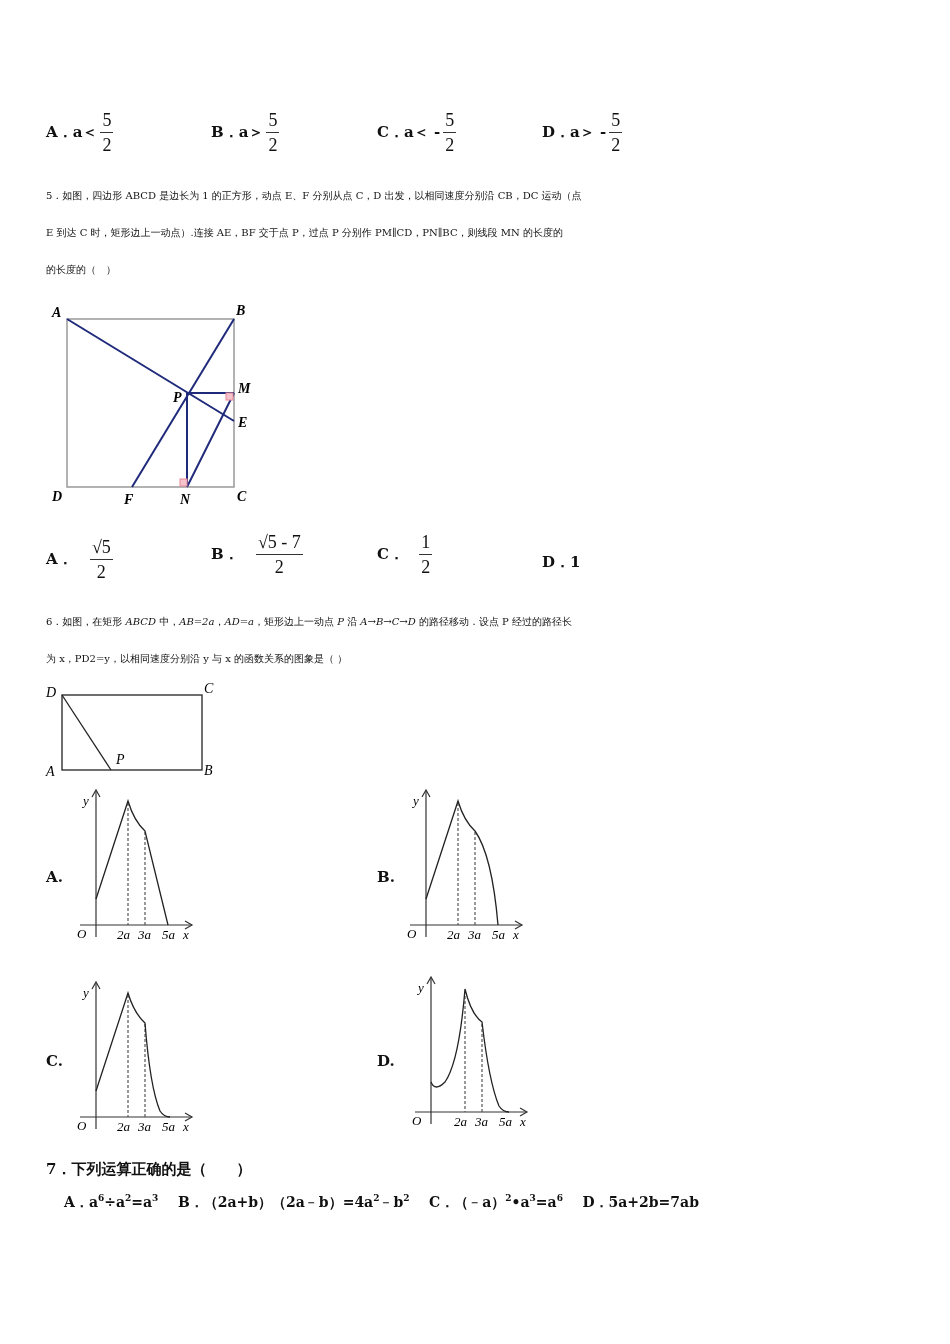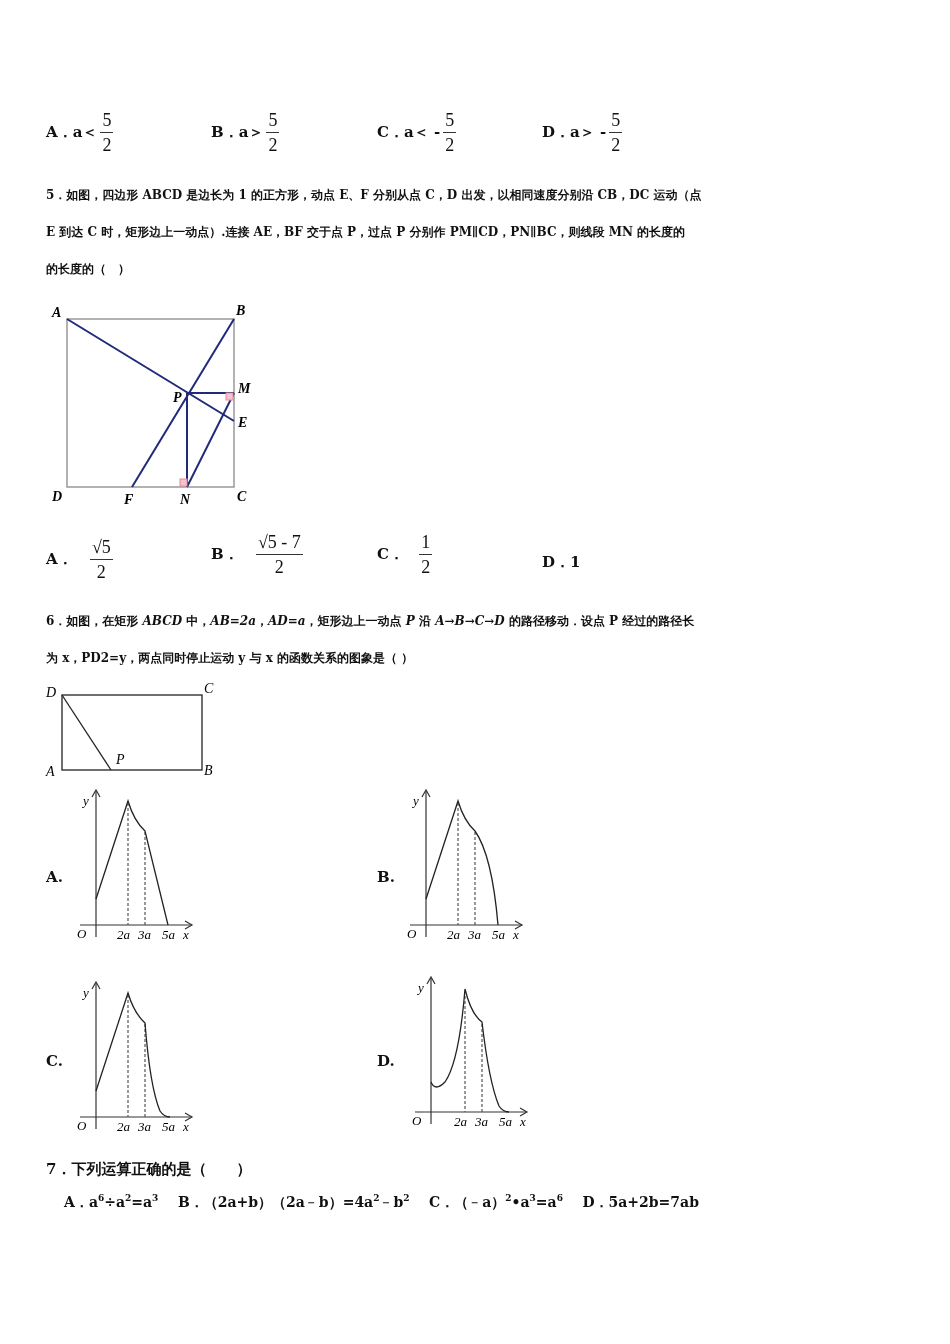--- a/index.html
+++ b/index.html
@@ -1,19 +1,19 @@
 <!DOCTYPE html>
 <html><head>
 <meta charset="utf-8">
 <style>
   html, body { margin: 0; padding: 0; background: #ffffff; }
   body { width: 950px; height: 1344px; position: relative; overflow: hidden;
          font-family: "DejaVu Serif", "Liberation Serif", serif; color: #111; }
   .abs { position: absolute; }
-  .q-text { font-size: 12px; font-weight: bold; line-height: 37px; }
+  .q-text { font-size: 10px; font-weight: normal; line-height: 37px; }
   .opt { font-size: 15px; font-weight: bold; white-space: nowrap; }
   .frac { display: inline-flex; flex-direction: column; align-items: center; vertical-align: middle;
           font-family: "Liberation Serif", serif; font-weight: normal; font-size: 18px; line-height: 20px; margin-left: 3px; }
   .frac .num { border-bottom: 1px solid #333; padding: 0 2px 2px 2px; }
   .frac .den { padding-top: 2px; }
   .it { font-style: italic; }
   sup { font-size: 9px; }
   svg text { font-family: "Liberation Serif", serif; }
 </style>
 </head>
@@ -95,21 +95,21 @@
       <span class="num">1</span>
       <span class="den">2</span>
     </span>
 </div>
 <div class="abs opt" style="left:542px;top:553px;">
   <span>D．</span><span>1</span>
 </div>
 
 <div class="abs q-text" style="left:46px;top:603px;width:870px;">
   <div><span>6．如图，在矩形 </span><span class="it">ABCD</span><span> 中，</span><span class="it">AB=2a</span><span>，</span><span class="it">AD=a</span><span>，矩形边上一动点 </span><span class="it">P</span><span> 沿 </span><span class="it">A→B→C→D</span><span> 的路径移动．设点 P 经过的路径长</span></div>
-  <div>为 x，PD2=y，两点同时停止运动 y 与 x 的函数关系的图象是（ ）</div>
+  <div>为 x，PD2=y，以相同速度分别沿 y 与 x 的函数关系的图象是（ ）</div>
 </div>
 
 <svg class="abs" style="left:40px;top:680px;" width="190" height="100" viewBox="0 0 190 100">
   <rect x="22" y="15" width="140" height="75" fill="none" stroke="#222" stroke-width="1.3"></rect>
   <line x1="22" y1="15" x2="71" y2="90" stroke="#222" stroke-width="1.3"></line>
   <text x="6" y="17" font-size="14" font-style="italic">D</text>
   <text x="164" y="13" font-size="14" font-style="italic">C</text>
   <text x="6" y="96" font-size="14" font-style="italic">A</text>
   <text x="164" y="95" font-size="14" font-style="italic">B</text>
   <text x="76" y="84" font-size="14" font-style="italic">P</text>

